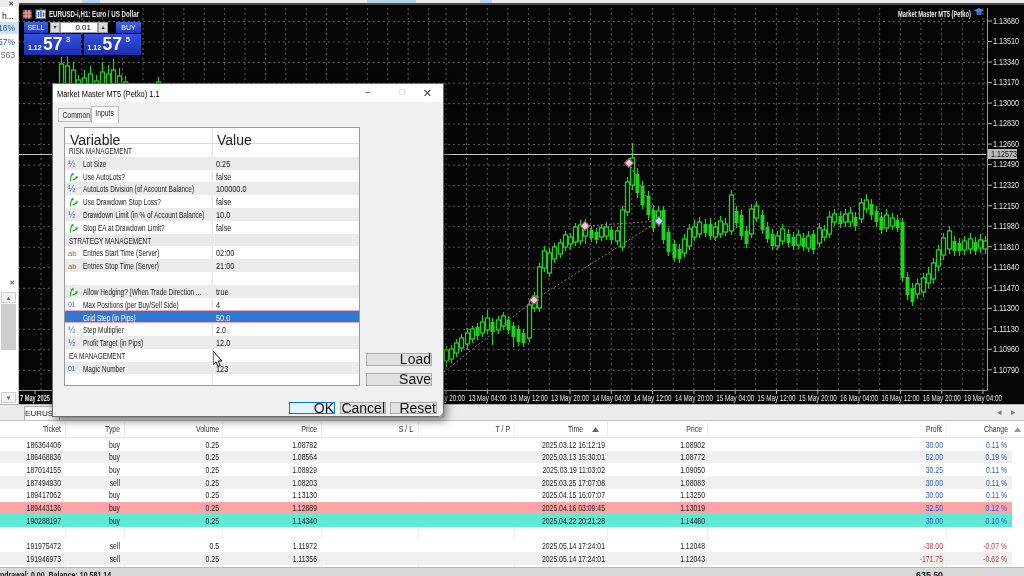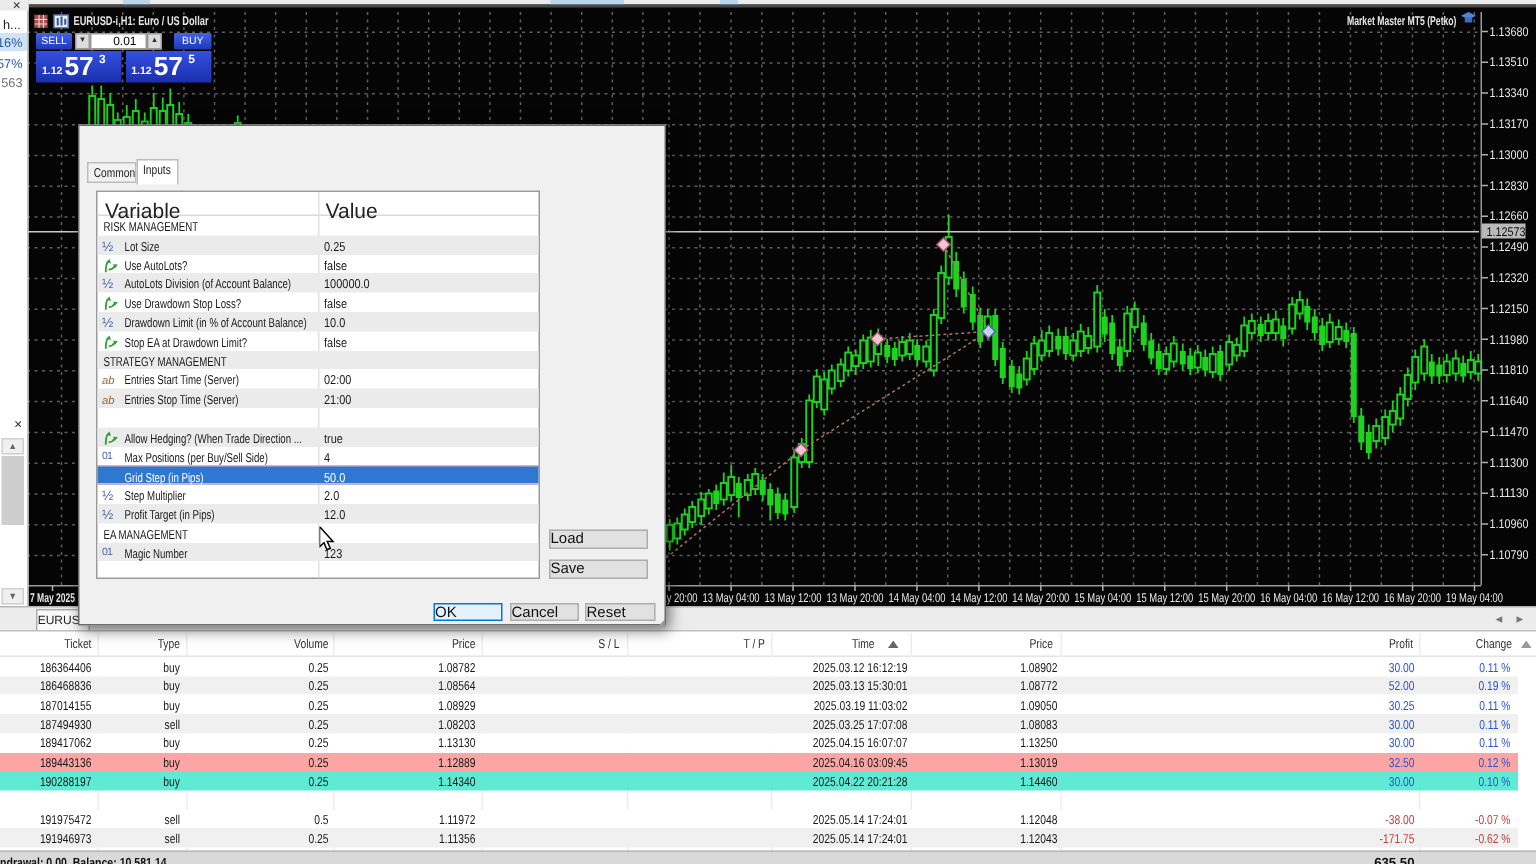--- a/index.html
+++ b/index.html
@@ -27,23 +27,23 @@
 #dtable{position:absolute;left:11px;top:43px;width:296px;height:259px;background:#fff;border:1px solid #9a9a9a}
 #dthead{position:absolute;left:0;top:0;width:100%;height:16px;border-bottom:1px solid #d9d9d9;font-size:14px;color:#222}
 #dcol{position:absolute;left:147px;top:0;width:1px;height:100%;background:#e2e2e2}
 .dr{position:absolute;left:0;width:294px;font-size:8.6px;color:#1a1a1a}
 .dr.g{background:#ebebeb}
 .dr.sel{background:#2f78d2;color:#fff;border-top:1px solid #f0a9bc;border-bottom:1px solid #f0a9bc}
 .dr .nm{position:absolute;top:2px;white-space:nowrap;display:inline-block;transform:scaleX(.75);transform-origin:0 50%}
 .dr .vl{position:absolute;left:151px;top:2px;display:inline-block;transform:scaleX(.85);transform-origin:0 50%}
 .ic{position:absolute;left:3px;top:1px;width:13px;height:11px}
 .icd{font-size:9px;color:#4a66a8;top:2px}
-.ics{font-size:7.5px;color:#a0622d;font-style:italic;top:2.5px}
+.ics{font-size:7.5px;color:#a0622d;top:2.5px}
 .ici{font-size:7px;color:#4a66a8;letter-spacing:-0.5px;top:3px}
-.btn{position:absolute;background:#e1e1e1;border:1px solid #adadad;font-size:10px;text-align:left;color:#111;line-height:11px}
+.btn{position:absolute;background:#e1e1e1;border:1px solid #adadad;font-size:14px;text-align:right;color:#111;line-height:11px}
 .okbtn{border:1px solid #0078d7;background:#e5f1fb}
 #bpanel{position:absolute;left:0;top:420px;width:1024px;height:156px;background:#fff;border-top:1px solid #c0c0c0;font-size:8.6px}
 #bhead{position:absolute;left:0;top:1px;width:100%;height:16px;color:#333;border-bottom:1px solid #e4e4e4}
 .tc{position:absolute;top:2px;text-align:right;white-space:nowrap;transform:scaleX(.8);transform-origin:100% 50%}
 .vsep{position:absolute;top:1px;width:1px;height:146px;background:#ededed}
 .trow{position:absolute;left:0;width:1012px;height:12.7px;color:#1a1a1a}
 .trow .tc{top:1.5px}
 .pos{color:#2b55cf}
 .neg{color:#c44040}
 #bfoot{position:absolute;left:0;top:146px;width:1024px;height:10px;background:#d9d9d9;font-size:8.8px;color:#111;border-top:1px solid #b8b8b8}
@@ -403,20 +403,25 @@
       <span class="tc neg" style="left:833.0px;width:110px">-171.75</span>
       <span class="tc neg" style="left:897.0px;width:110px">-0.62 %</span>
     </div>
  <div id="bfoot">
       <span style="position:absolute;left:0;top:2px;font-weight:bold;display:inline-block;transform:scaleX(.8);transform-origin:0 50%">ndrawal: 0.00&nbsp;&nbsp;Balance: 10 581.14</span>
  <span style="position:absolute;left:833px;width:110px;top:2px;text-align:right;font-weight:bold">635.50</span>
     </div>
 </div>
 
 <div id="dlg">
+ <div id="dtitle"><span style="display:inline-block;transform:scaleX(.78);transform-origin:0 50%">Market Master MT5 (Petko) 1.1</span>
+   <span class="dbtn" style="right:73px">–</span>
+   <span class="dbtn" style="right:38px;color:#b5b5b5">□</span>
+   <span class="dbtn" style="right:11px;font-size:11px">✕</span>
+ </div>
  <div id="dtabs">
    <div class="tab" style="left:5px;width:33px"><span class="tbt">Common</span></div>
    <div class="tab seltab" style="left:38px;width:28px"><span class="tbt">Inputs</span></div>
  </div>
  <div id="dtable">
    <div id="dthead">
         <span style="position:absolute;left:5px;top:4px">Variable</span>
    <span style="position:absolute;left:152px;top:4px">Value</span>
       </div>
    <div id="dcol"></div>

